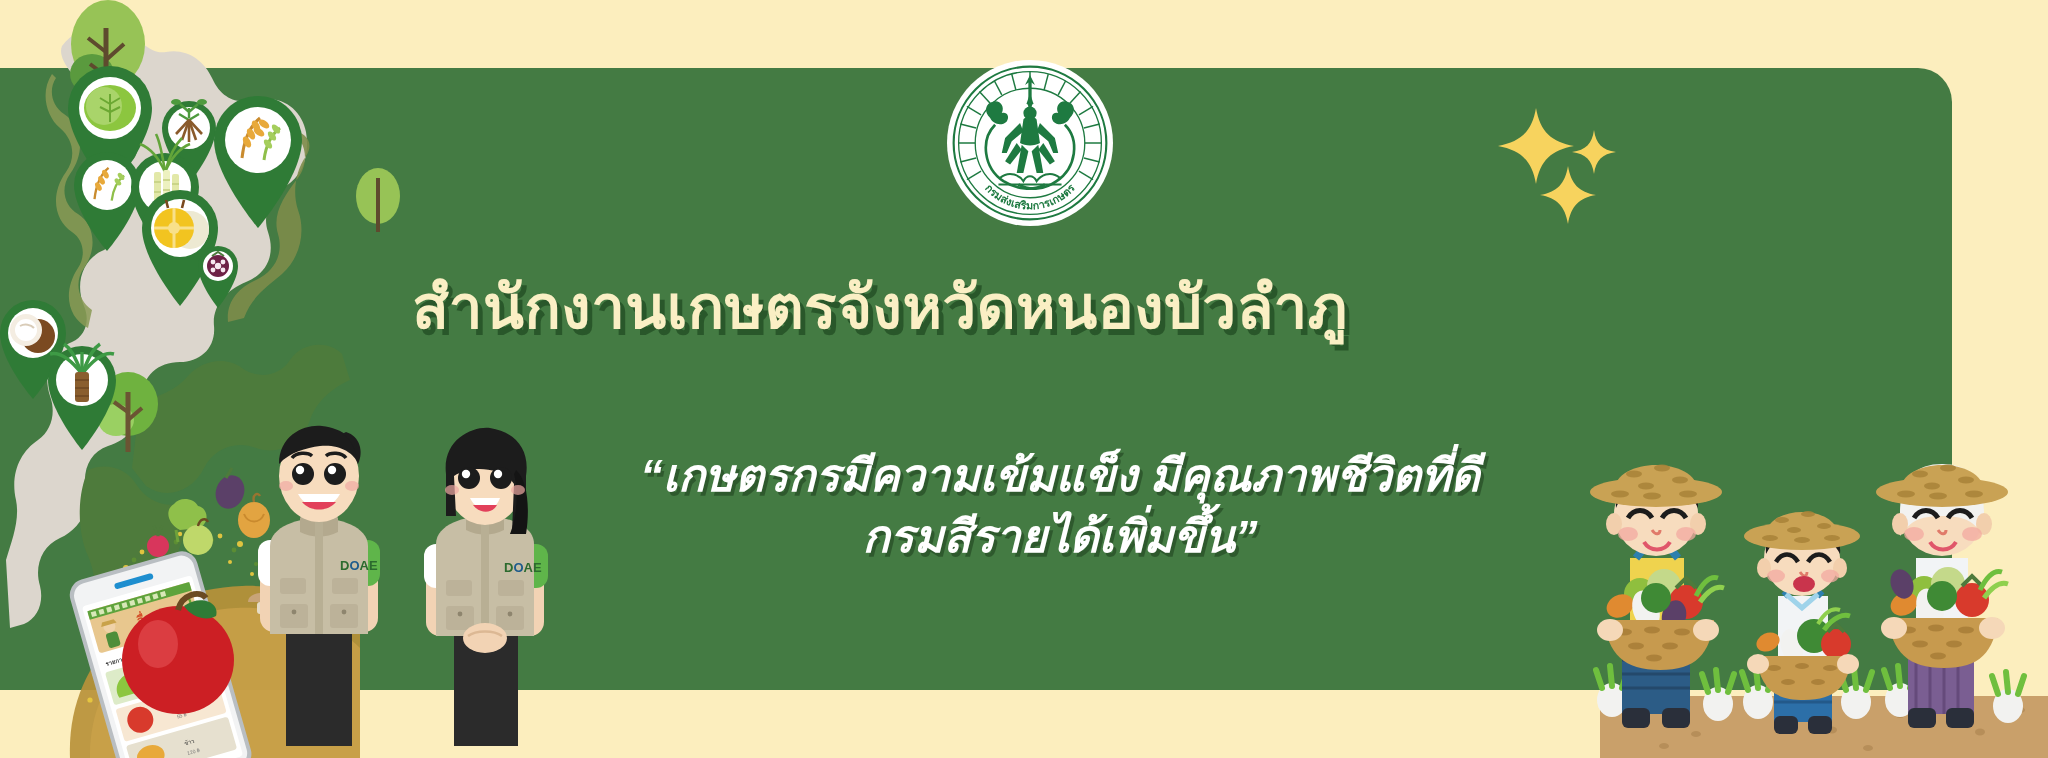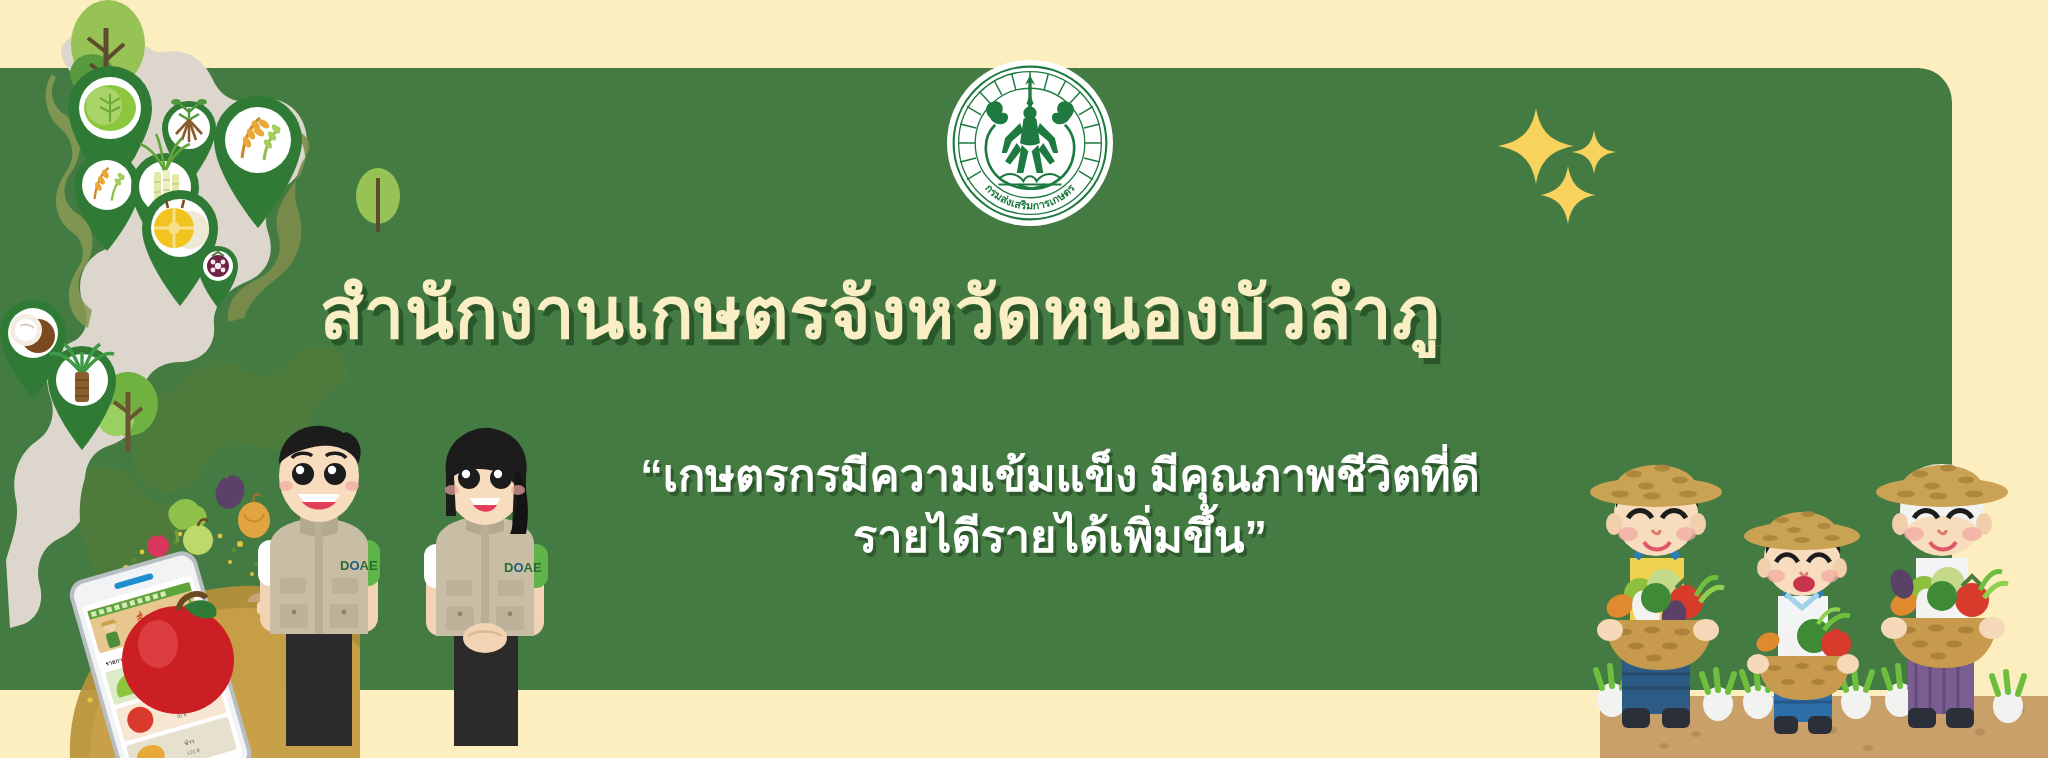--- a/index.html
+++ b/index.html
@@ -15,31 +15,32 @@
   .green-panel{
     position:absolute; left:0; top:68px; width:1952px; height:622px;
     background:#447B43;
     border-top-right-radius:34px; border-bottom-right-radius:0;
   }
 
   
   .main-title{
     position:absolute; left:0; top:276px; width:1760px;
     text-align:center;
-    font-size:72px; font-weight:700; letter-spacing:.5px;
+    font-size:60px; font-weight:700; letter-spacing:.5px;
     color:#FAEFC4; line-height:1.05;
     text-shadow: 5px 6px 0 rgba(20,58,22,.55);
     white-space:nowrap;
   }
   .sub-title{
     position:absolute; left:560px; top:446px; width:1000px;
     text-align:center;
     font-size:45px; font-weight:700; line-height:1.35;
     color:#FFFFFF;
     text-shadow: 3px 4px 0 rgba(20,48,20,.45);
+    font-style: italic;
   }
   .sub-title .ln{ display:block; }
 
   
   .emblem{
     position:absolute; left:947px; top:60px; width:166px; height:166px;
     border-radius:50%;
     background:#FFFFFF;
     display:flex; align-items:center; justify-content:center;
     overflow:hidden;
@@ -761,16 +762,16 @@
     <svg viewBox="0 0 160 130" width="160" height="130">
       <path fill="#F7D35E" d="M46,8 C50,32 62,42 84,46 C62,50 50,60 46,84 C42,60 30,50 8,46 C30,42 42,32 46,8 Z"></path>
       <path fill="#F7D35E" d="M104,30 C106,44 112,50 126,52 C112,54 106,60 104,74 C102,60 96,54 82,52 C96,50 102,44 104,30 Z"></path>
       <path fill="#F7D35E" d="M78,66 C81,84 89,92 106,95 C89,98 81,106 78,124 C75,106 67,98 50,95 C67,92 75,84 78,66 Z"></path>
     </svg>
   </div>
 
   <div class="main-title">สำนักงานเกษตรจังหวัดหนองบัวลำภู</div>
   <div class="sub-title">
     <span class="ln">“เกษตรกรมีความเข้มแข็ง มีคุณภาพชีวิตที่ดี</span>
-    <span class="ln">รายไดีรายได้เพิ่มขึ้น”</span>
+    <span class="ln">กรมสีรายได้เพิ่มขึ้น”</span>
   </div>
 
 </div>
 
 </body></html>

